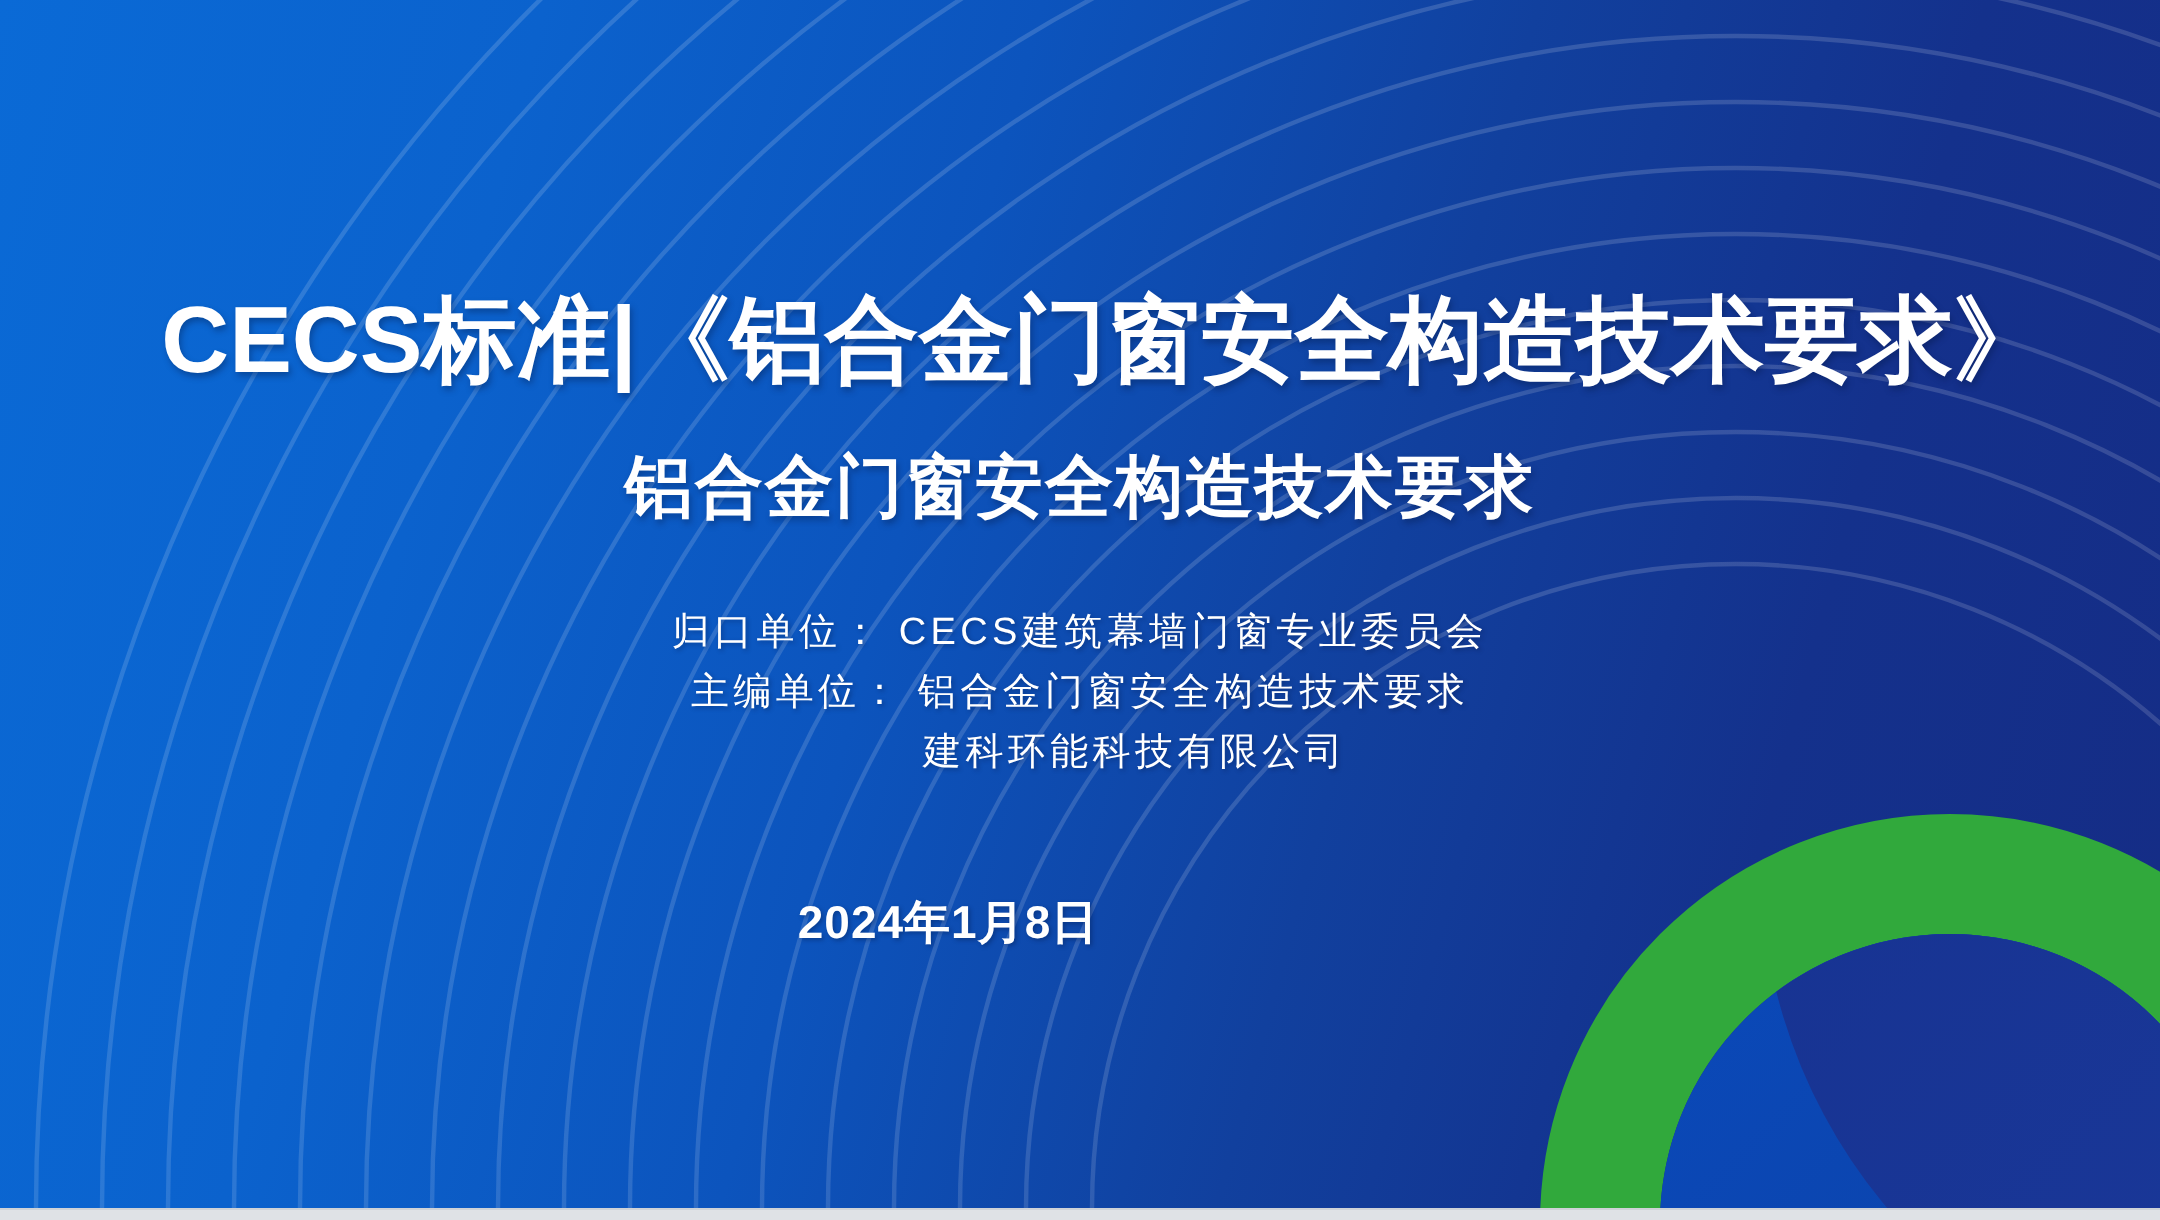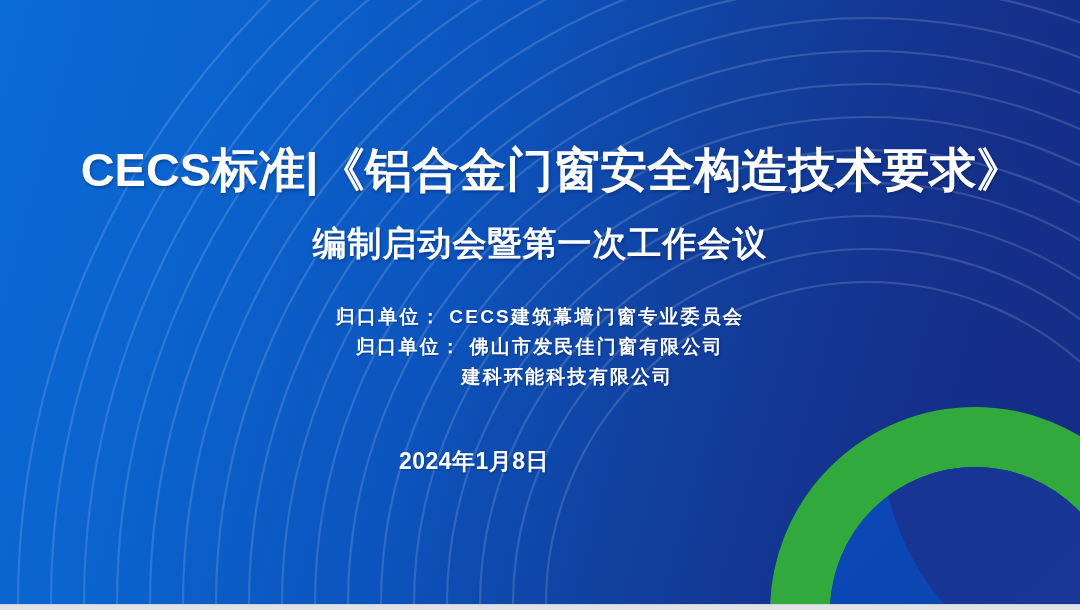--- a/index.html
+++ b/index.html
@@ -84,21 +84,21 @@
     text-shadow: 1px 2px 3px rgba(0,20,60,0.35);
   }
 
   .org-block {
     position: absolute;
     left: 0; top: 302px;
     width: 1080px;
   }
   .org-line {
     font-size: 19px;
-    font-weight: bold;
+    font-weight: normal;
     color: #ffffff;
     letter-spacing: 2.2px;
     line-height: 30px;
     white-space: nowrap;
     text-shadow: 1px 1px 2px rgba(0,20,60,0.35);
   }
   .org-line.indent {
     padding-left: 55px;
   }
 
@@ -180,25 +180,25 @@
         <circle cx="1150" cy="430" r="270" fill="url(#crescentNavy)"></circle>
         <circle cx="1285" cy="742" r="235" fill="#0c44b0" opacity="0.85"></circle>
       </g>
     </g>
   </svg>
 
   <div id="content">
 
     <div class="title-main">CECS标准|《铝合金门窗安全构造技术要求》</div>
 
-    <div class="title-sub">编制启动会暨第一次工作会议</div>
+    <div class="title-sub">铝合金门窗安全构造技术要求</div>
 
     <div class="org-block">
       <div class="org-line">归口单位： CECS建筑幕墙门窗专业委员会</div>
-      <div class="org-line">归口单位： 佛山市发民佳门窗有限公司</div>
+      <div class="org-line">主编单位： 铝合金门窗安全构造技术要求</div>
       <div class="org-line indent">建科环能科技有限公司</div>
     </div>
 
     <div class="date-line">2024年1月8日</div>
 
   </div>
 
 </div>
 
 <div id="bottom-strip"></div>

